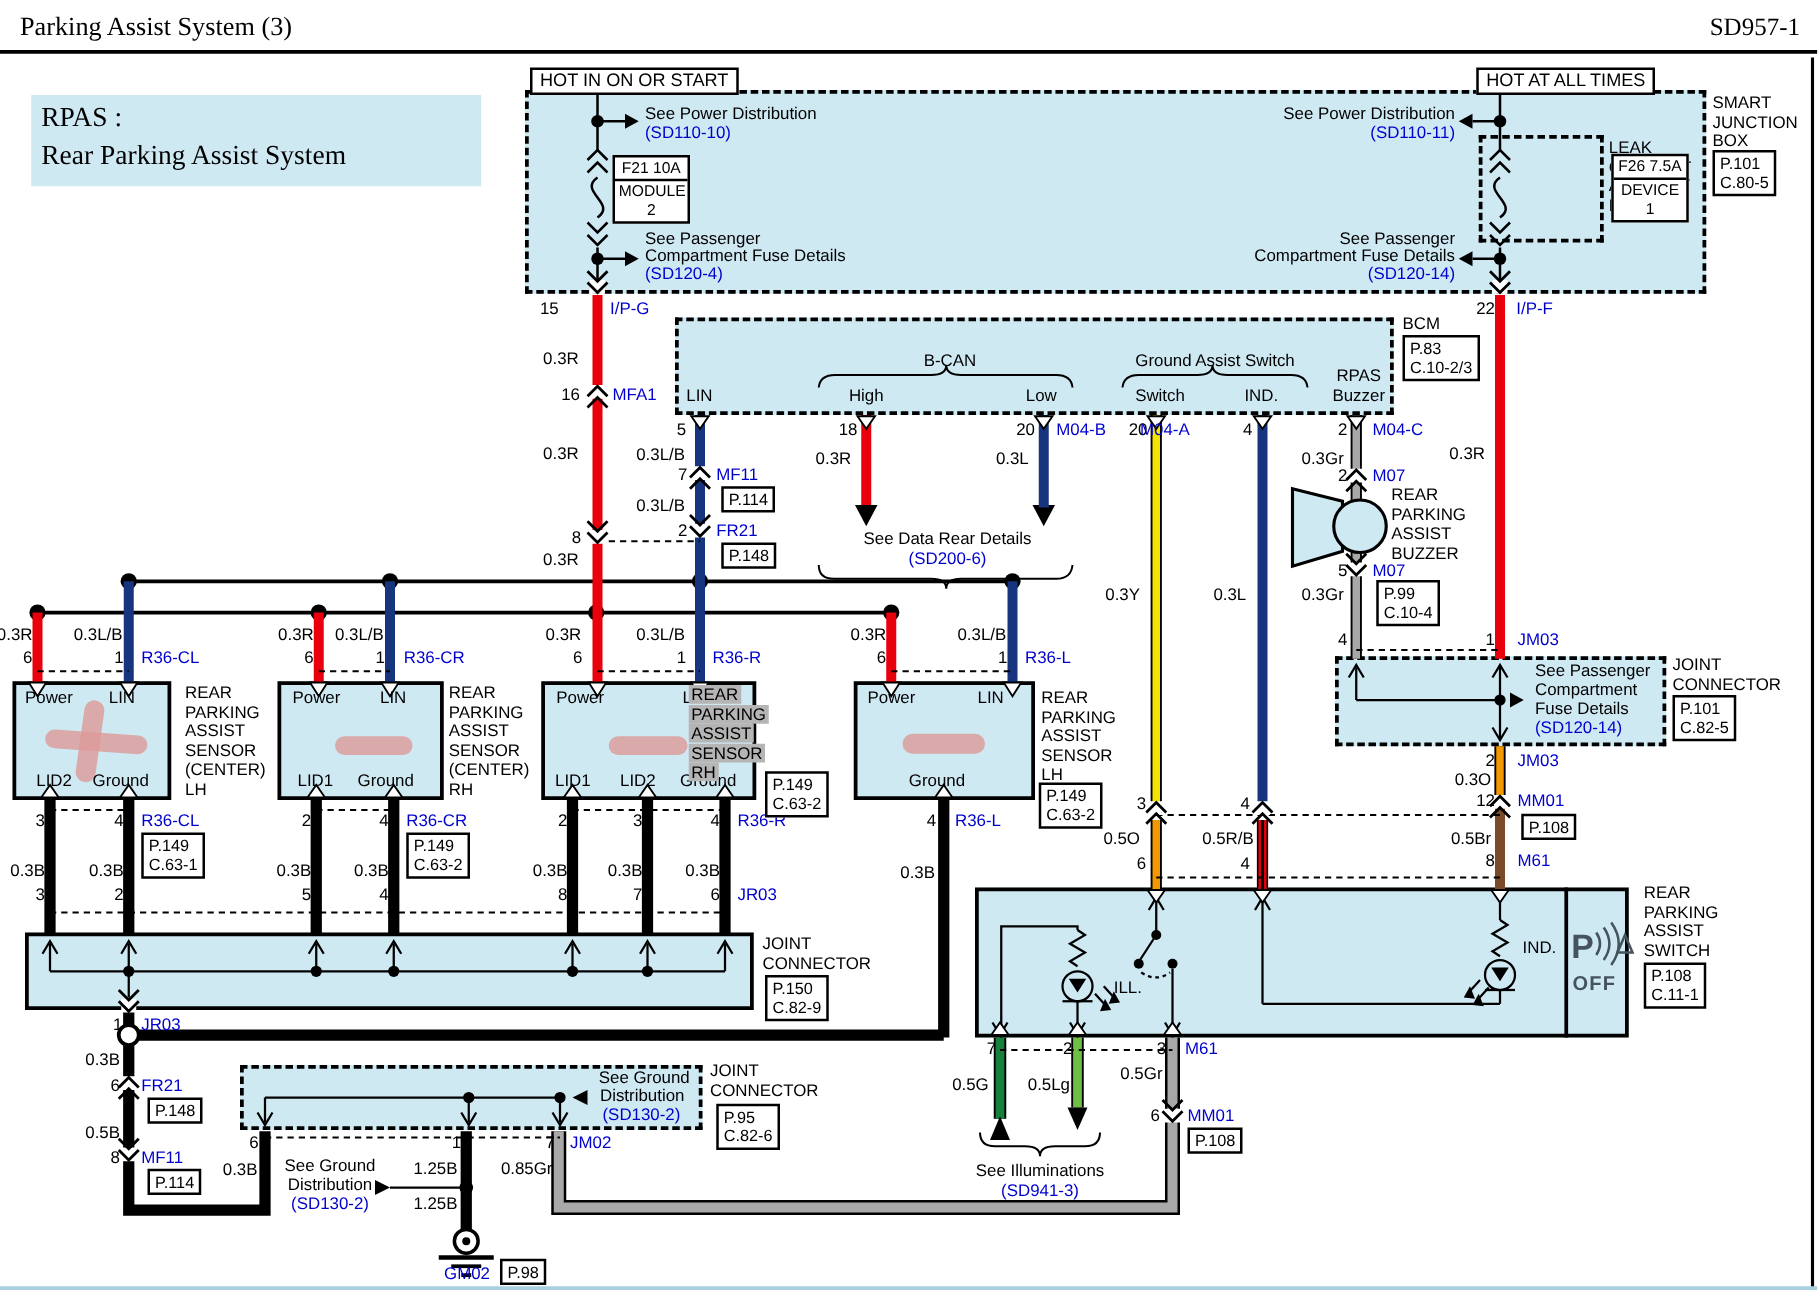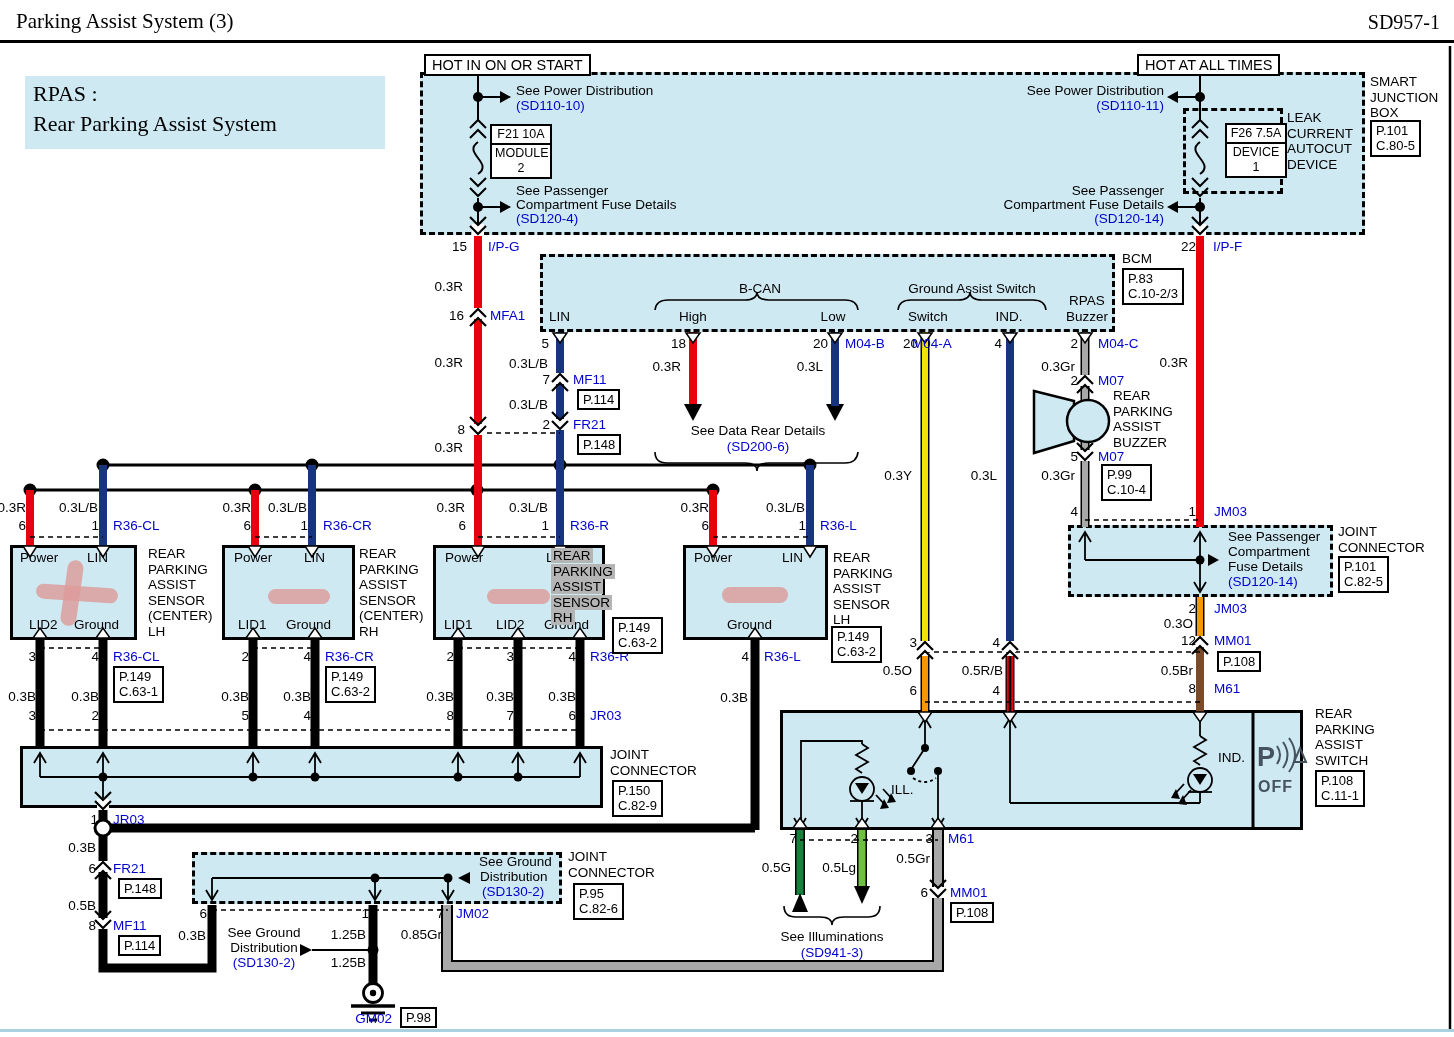--- a/index.html
+++ b/index.html
@@ -377,56 +377,56 @@
   </svg>
 
   <span class="lb serif" style="left:16px;top:10px;font-size:21px">Parking Assist System (3)</span>
   <span class="lb serif ra" style="left:1440px;top:11px;font-size:20px">SD957-1</span>
   <div class="rule"></div>
 
   <span class="lb serif" style="left:33px;top:82px;font-size:22px">RPAS :</span>
   <span class="lb serif" style="left:33px;top:112px;font-size:22px">Rear Parking Assist System</span>
 
   <div class="hot" style="left:424px;top:54px">HOT IN ON OR START</div>
-  <div class="hot" style="left:1137px;top:54px">HOT AT ALL TIMES</div>
+  <div class="hot" style="left:1181px;top:54px">HOT AT ALL TIMES</div>
 
   <span class="lb" style="left:516px;top:84px">See Power Distribution</span>
   <span class="lb bl" style="left:516px;top:99px">(SD110-10)</span>
   <span class="lb" style="left:516px;top:184px">See Passenger</span>
   <span class="lb" style="left:516px;top:198px">Compartment Fuse Details</span>
   <span class="lb bl" style="left:516px;top:212px">(SD120-4)</span>
   <div class="fusebox" style="left:490px;top:124px;width:58px">
     <div class="f1">F21 10A</div>
     <div class="f2"><span>MODULE</span><br><span>2</span></div>
   </div>
 
   <span class="lb ra" style="left:1164px;top:84px">See Power Distribution</span>
   <span class="lb bl ra" style="left:1164px;top:99px">(SD110-11)</span>
   <span class="lb ra" style="left:1164px;top:184px">See Passenger</span>
   <span class="lb ra" style="left:1164px;top:198px">Compartment Fuse Details</span>
   <span class="lb bl ra" style="left:1164px;top:212px">(SD120-14)</span>
-  <div class="fusebox" style="left:1225px;top:123px;width:58px">
+  <div class="fusebox" style="left:1289px;top:123px;width:58px">
     <div class="f1">F26 7.5A</div>
     <div class="f2"><span>DEVICE</span><br><span>1</span></div>
   </div>
   <div class="lb nm" style="left:1287px;top:110px">
     <div>LEAK</div>
       <div>CURRENT</div>
       <div>AUTOCUT</div>
       <div>DEVICE</div>
   </div>
   <div class="lb nm" style="left:1370px;top:74px">
     <div>SMART</div>
       <div>JUNCTION</div>
       <div>BOX</div>
   </div>
   <div class="ref" style="left:1370px;top:120px">P.101
 C.80-5</div>
 
-  <span class="lb ra" style="left:467px;top:240px">15</span>
+  <span class="lb ra" style="left:447px;top:240px">15</span>
   <span class="lb bl" style="left:488px;top:240px">I/P-G</span>
   <span class="lb ra" style="left:463px;top:280px">0.3R</span>
   <span class="lb ra" style="left:464px;top:309px">16</span>
   <span class="lb bl" style="left:490px;top:309px">MFA1</span>
   <span class="lb ra" style="left:463px;top:356px">0.3R</span>
   <span class="lb ra" style="left:465px;top:423px">8</span>
   <span class="lb ra" style="left:463px;top:441px">0.3R</span>
   <span class="lb ra" style="left:465px;top:501px">0.3R</span>
   <span class="lb ra" style="left:466px;top:519px">6</span>
 

